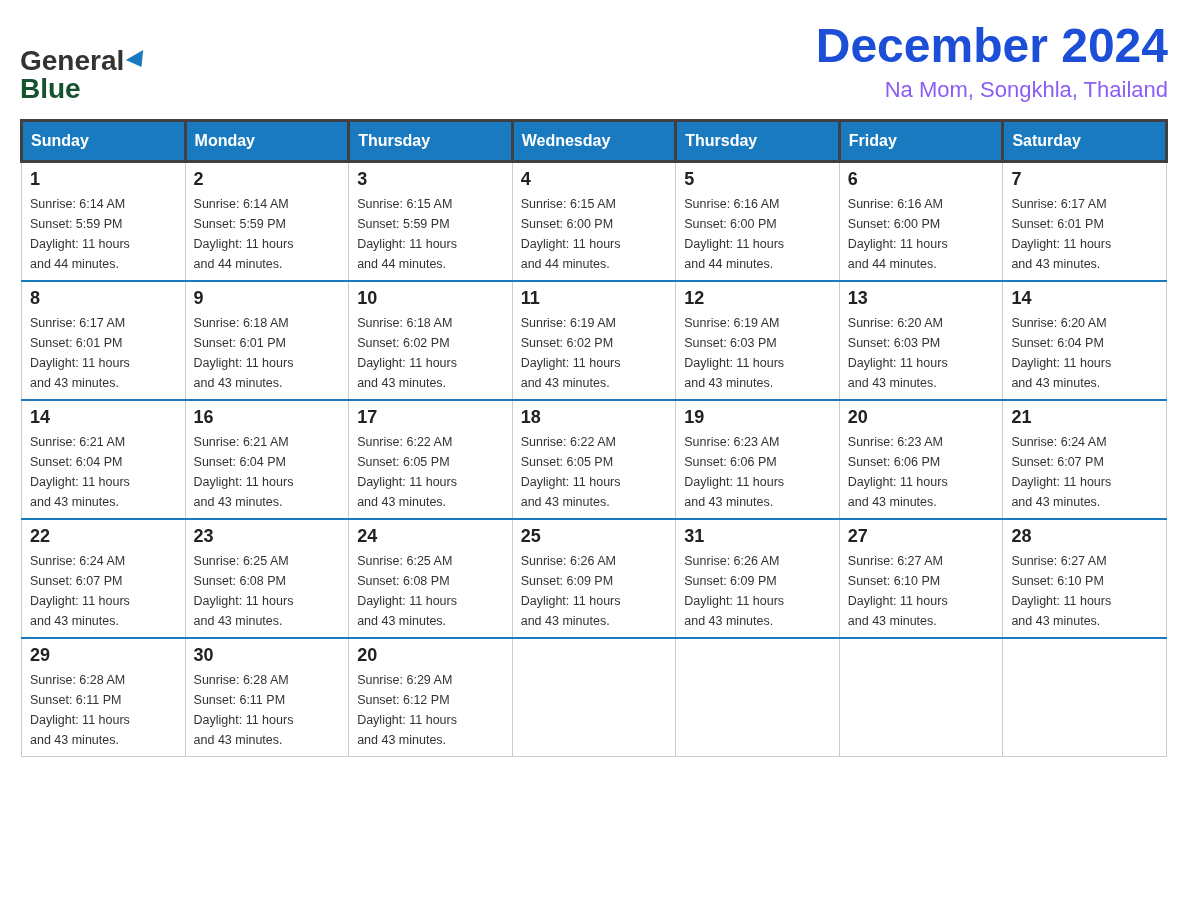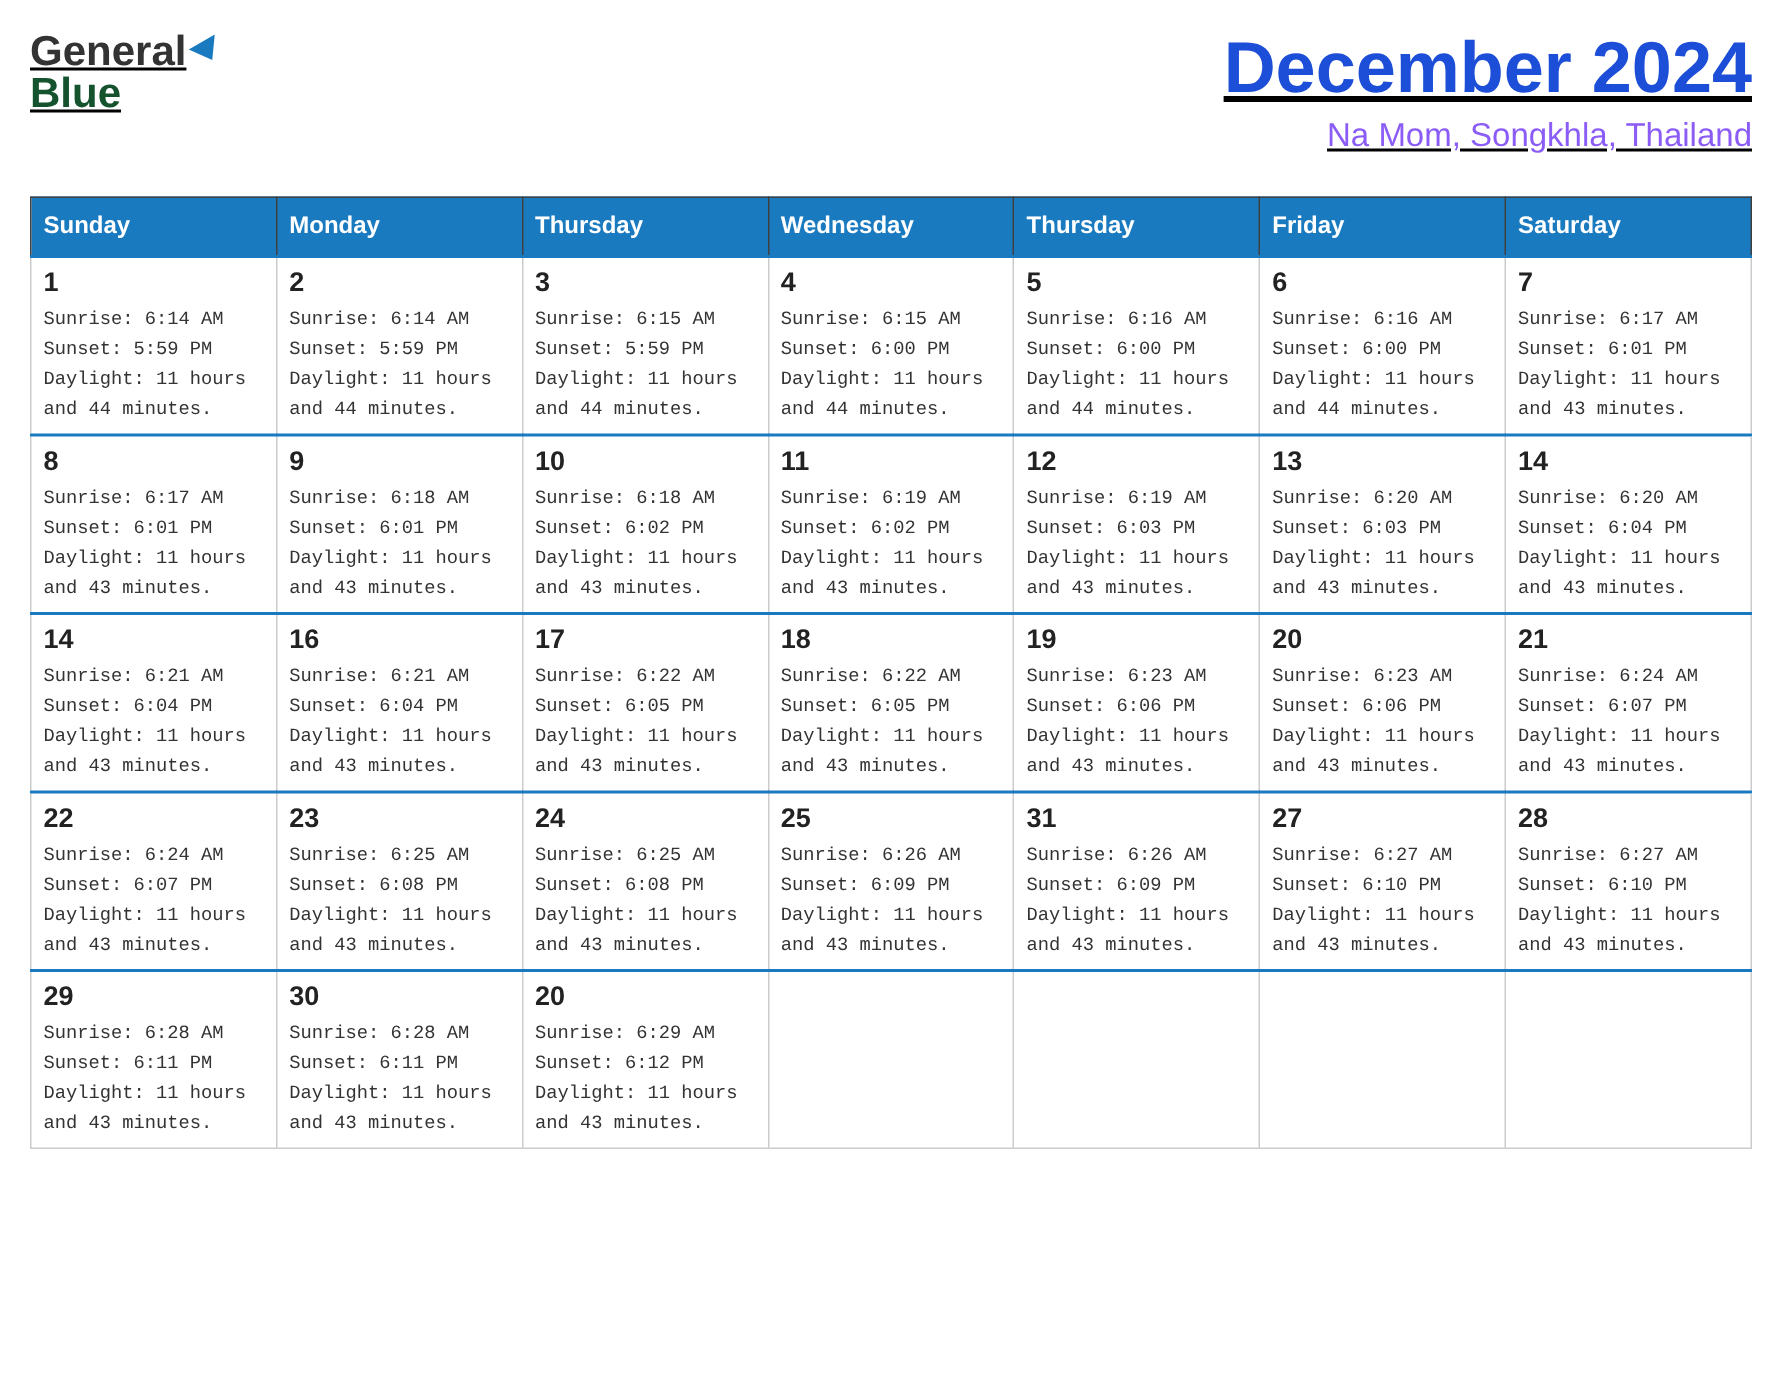--- a/index.html
+++ b/index.html
@@ -6,23 +6,22 @@
     body {
       font-family: Arial, sans-serif;
       background: #fff;
       padding: 20px;
       width: 1188px;
       min-height: 918px;
     }
     .header {
       display: flex;
       justify-content: space-between;
-      align-items: flex-start;
-      margin-bottom: 28px;
-      text-decoration: underline;
+      align-items: flex-end;
+      margin-bottom: 16px;
     }
     .logo {
       display: flex;
       flex-direction: column;
       align-items: flex-start;
     }
     .logo-general {
       font-size: 28px;
       font-weight: bold;
       color: #333;
@@ -68,21 +67,21 @@
       border-collapse: collapse;
       table-layout: fixed;
     }
     thead th {
       background-color: #1a7abf;
       color: #fff;
       text-align: left;
       padding: 10px 8px;
       font-size: 16px;
       font-weight: bold;
-      border: 1px solid #404040;
+      border: 3px solid #404040;
     }
     tbody td {
       vertical-align: top;
       padding: 6px 8px;
       border: 1px solid #ccc;
       font-size: 13px;
       color: #333;
       height: 110px;
     }
     tbody tr {
@@ -92,21 +91,20 @@
       font-size: 18px;
       font-weight: bold;
       color: #222;
       display: block;
       margin-bottom: 4px;
     }
     .day-info {
       font-size: 12.5px;
       line-height: 1.6;
       color: #333;
-      font-family: Liberation Mono, monospace;
     }
     td.empty {
       background: #fff;
     }
   </style>
 </head>
 <body>
 
 <div class="header">
   <div class="logo">

